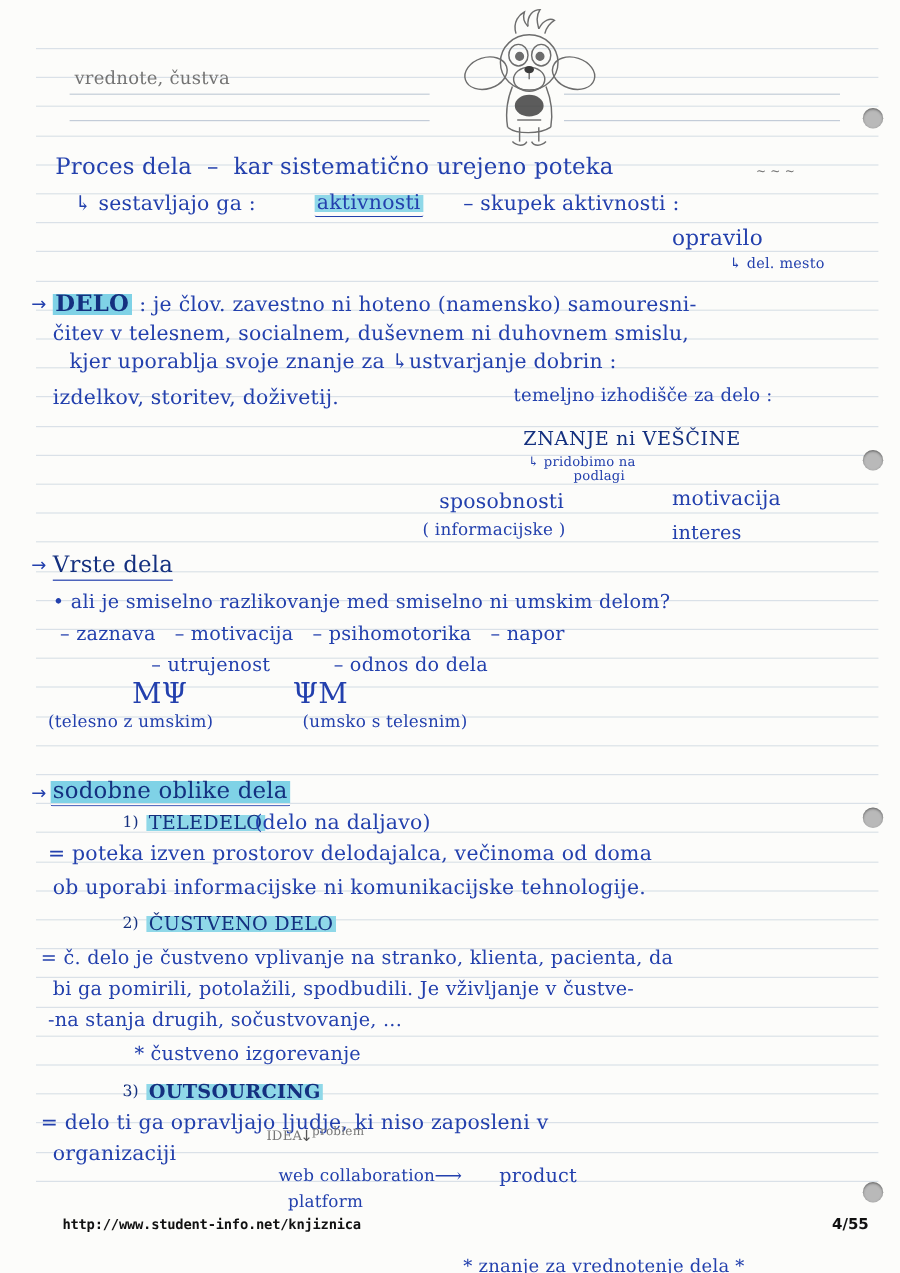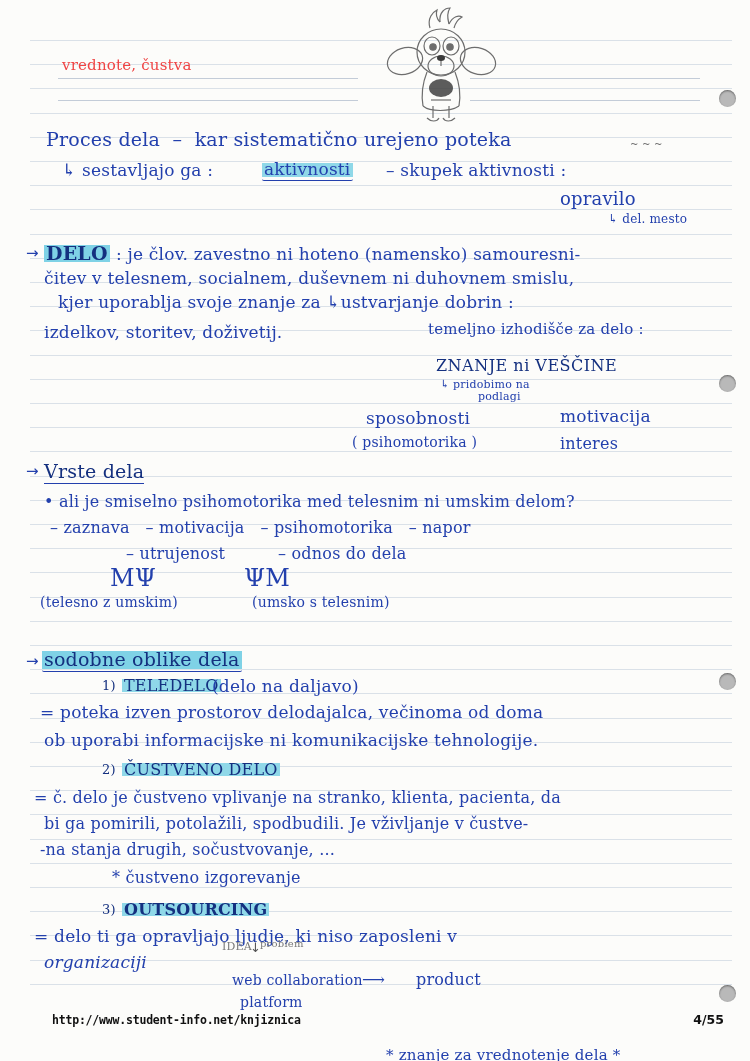--- a/index.html
+++ b/index.html
@@ -24,21 +24,21 @@
   }
   .hole.h1{top:90px;}
   .hole.h2{top:375px;}
   .hole.h3{top:673px;}
   .hole.h4{top:985px;}
 
   
   .hw{
     position:absolute;
     font-family:"DejaVu Serif", serif;
-    color:#ef4444;
+    color:#737373;
     white-space:pre;
     transform-origin:left top;
     letter-spacing:.2px;
   }
   .blue{color:#2340ad;}
   .dark{color:#14307f;text-align:right;}
   .pencil{color:#6b6b6b;}
   .hl{
     background:linear-gradient(transparent 18%, #8fd8e8 18%, #8fd8e8 86%, transparent 86%);
     padding:0 2px;border-radius:2px;
@@ -176,27 +176,27 @@
   <div class="hw blue" style="left:44px;top:268px;font-size:17px;">čitev v telesnem, socialnem, duševnem ni duhovnem smislu,</div>
   <div class="hw blue" style="left:58px;top:292px;font-size:17px;">kjer uporablja svoje znanje za ↳ustvarjanje dobrin :</div>
   <div class="hw blue" style="left:428px;top:320px;font-size:15px;">temeljno izhodišče za delo :</div>
   <div class="hw blue" style="left:44px;top:322px;font-size:17px;">izdelkov, storitev, doživetij.</div>
 
   <div class="hw dark" style="left:436px;top:356px;font-size:16px;letter-spacing:.5px;">ZNANJE ni VEŠČINE</div>
   <div class="hw blue" style="left:440px;top:378px;font-size:11px;">↳ pridobimo na</div>
   <div class="hw blue" style="left:478px;top:390px;font-size:11px;">podlagi</div>
 
   <div class="hw blue" style="left:366px;top:408px;font-size:17px;">sposobnosti</div>
-  <div class="hw blue" style="left:352px;top:434px;font-size:14px;">( psihomotorika )</div>
+  <div class="hw blue" style="left:352px;top:434px;font-size:14px;">( informacijske )</div>
   <div class="hw blue" style="left:560px;top:406px;font-size:17px;">motivacija</div>
   <div class="hw blue" style="left:560px;top:434px;font-size:16px;">interes</div>
 
   <div class="arrow" style="left:26px;top:462px;font-size:15px;">→</div>
   <div class="hw dark u" style="left:44px;top:460px;font-size:19px;">Vrste dela</div>
-  <div class="hw blue" style="left:44px;top:492px;font-size:16px;">• ali je smiselno psihomotorika med telesnim ni umskim delom?</div>
+  <div class="hw blue" style="left:44px;top:492px;font-size:16px;">• ali je smiselno razlikovanje med smiselno ni umskim delom?</div>
   <div class="hw blue" style="left:50px;top:518px;font-size:16px;">– zaznava   – motivacija   – psihomotorika   – napor</div>
   <div class="hw blue" style="left:126px;top:544px;font-size:16px;">– utrujenost          – odnos do dela</div>
 
   <div class="hw blue" style="left:110px;top:564px;font-size:24px;">MΨ</div>
   <div class="hw blue" style="left:40px;top:594px;font-size:14px;">(telesno z umskim)</div>
   <div class="hw blue" style="left:244px;top:564px;font-size:24px;">ΨM</div>
   <div class="hw blue" style="left:252px;top:594px;font-size:14px;">(umsko s telesnim)</div>
 
   <div class="arrow" style="left:26px;top:652px;font-size:15px;">→</div>
   <div class="hw dark hl2 u" style="left:42px;top:648px;font-size:19px;">sodobne oblike dela</div>
@@ -210,21 +210,21 @@
   <div class="hw dark" style="left:102px;top:762px;font-size:13px;">2)</div>
   <div class="hw dark hl" style="left:122px;top:760px;font-size:16px;">ČUSTVENO DELO</div>
   <div class="hw blue" style="left:34px;top:788px;font-size:16px;">= č. delo je čustveno vplivanje na stranko, klienta, pacienta, da</div>
   <div class="hw blue" style="left:44px;top:814px;font-size:16px;">bi ga pomirili, potolažili, spodbudili. Je vživljanje v čustve-</div>
   <div class="hw blue" style="left:40px;top:840px;font-size:16px;">-na stanja drugih, sočustvovanje, ...</div>
   <div class="hw blue" style="left:112px;top:868px;font-size:16px;text-align:right;">* čustveno izgorevanje</div>
 
   <div class="hw dark" style="left:102px;top:902px;font-size:13px;">3)</div>
   <div class="hw dark hl" style="left:122px;top:900px;font-size:16px;font-weight:bold;">OUTSOURCING</div>
   <div class="hw blue" style="left:34px;top:926px;font-size:17px;">= delo ti ga opravljajo ljudje, ki niso zaposleni v</div>
-  <div class="hw blue" style="left:44px;top:952px;font-size:17px;font-style:italic;">organizaciji</div>
+  <div class="hw blue" style="left:44px;top:952px;font-size:17px;">organizaciji</div>
 
   <div class="hw pencil" style="left:222px;top:940px;font-size:11px;color:#777;">IDEA</div>
   <div class="hw pencil" style="left:260px;top:938px;font-size:10px;color:#777;">problem</div>
   <div class="arrow" style="left:250px;top:940px;font-size:13px;color:#555;">↓</div>
 
   <div class="hw blue" style="left:232px;top:972px;font-size:14px;">web collaboration</div>
   <div class="hw blue" style="left:362px;top:970px;font-size:16px;">⟶</div>
   <div class="hw blue" style="left:416px;top:970px;font-size:16px;">product</div>
   <div class="hw blue" style="left:240px;top:994px;font-size:14px;">platform</div>
 

